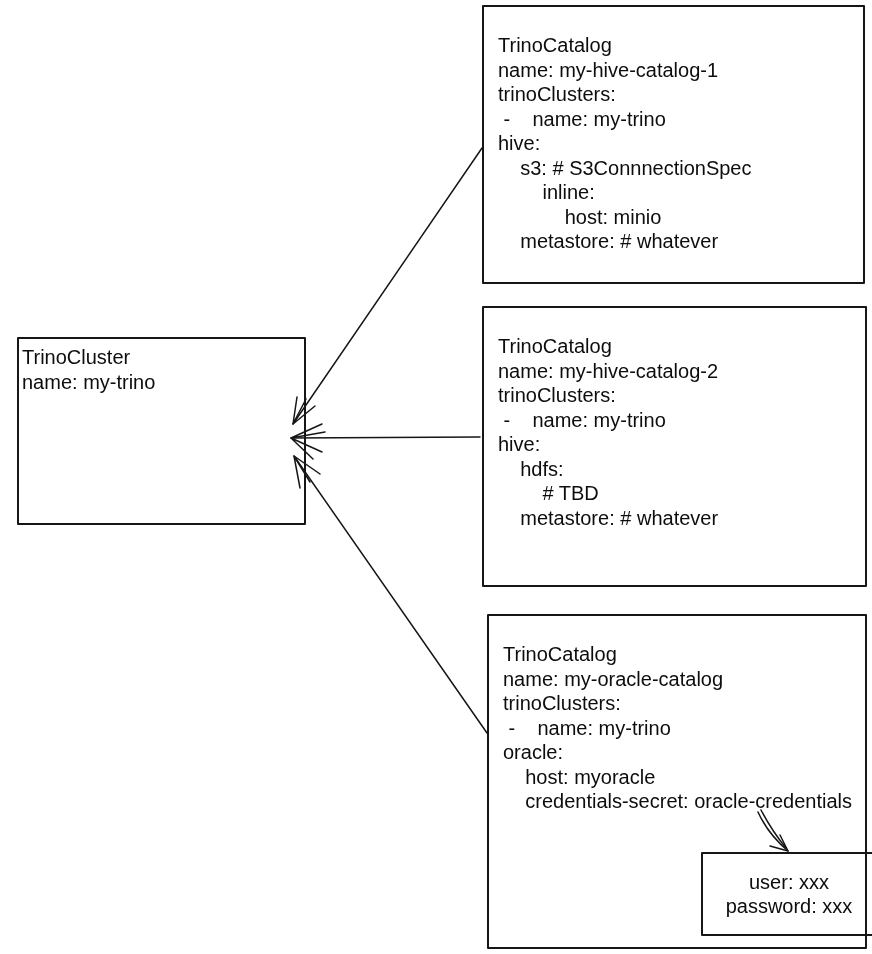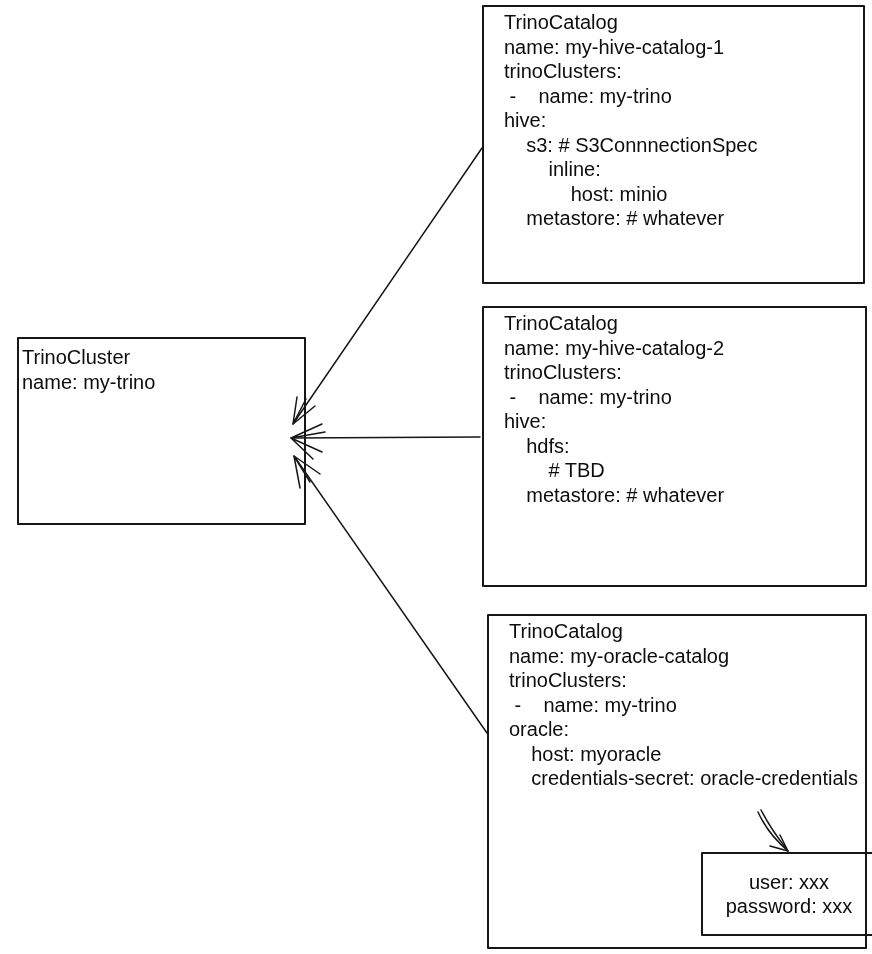--- a/index.html
+++ b/index.html
@@ -30,21 +30,21 @@
     box-sizing:border-box;
   }
   .node-text{
     white-space:pre;
     font-size:20px;
     line-height:24.5px;
     color:var(--text);
   }
   .cluster{left:17px;top:337px;width:289px;height:188px;}
   .cluster .node-text{padding:6px 3px;}
-  .cat .node-text{padding:3px 20px;}
+  .cat .node-text{padding:3px 14px;margin-top:23px;}
   .cat1{left:482px;top:5px;width:383px;height:279px;}
   .cat2{left:482px;top:306px;width:385px;height:281px;}
   .cat3{left:487px;top:614px;width:380px;height:335px;}
   .secret{
     left:701px;top:852px;width:176px;height:84px;
     display:flex;align-items:center;justify-content:center;
   }
   .secret .node-text{text-align:center;}
 </style>
 </head>

